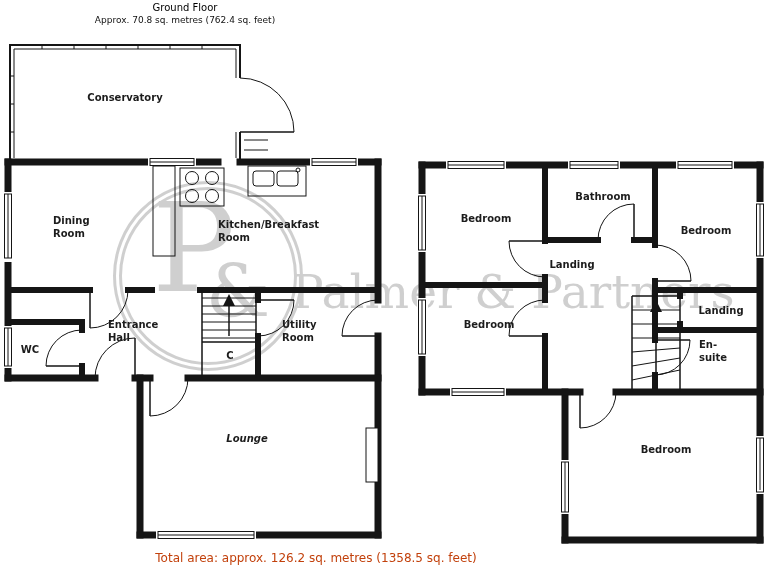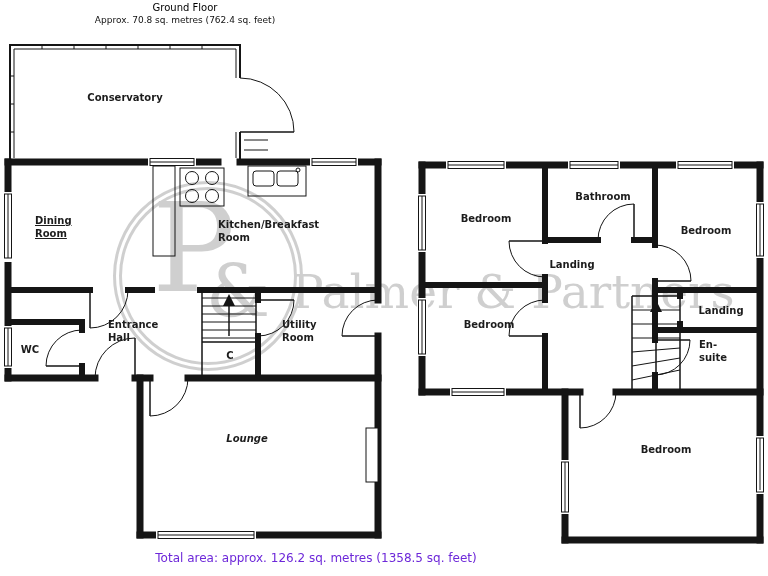--- a/index.html
+++ b/index.html
@@ -18,21 +18,21 @@
   
   #plan-svg{position:absolute;left:0;top:0;z-index:2;}
   
   .plan-title{position:absolute;text-align:center;color:#000;z-index:3;}
   .plan-title .t{font-weight:normal;font-size:10px;}
   .plan-title .s{font-size:9px;margin-top:2px;color:#111;}
   .room-label{position:absolute;transform:translate(-50%,-50%);z-index:3;
               font-weight:bold;font-size:10px;color:#1c1c1c;text-align:left;
               line-height:1.3;}
   .footer-text{position:absolute;left:0;top:551px;width:632px;text-align:center;
-               font-size:12px;color:#6d28d9;z-index:3;}
+               font-size:12px;color:#c2410c;z-index:3;}
 </style>
 </head>
 <body>
 
 <div id="stage">
 
   <div class="watermark">
     <div class="wm-circle">
       <span class="wm-p">P</span>
       <span class="wm-amp">&amp;</span>
@@ -201,21 +201,21 @@
       </g>
     </g>
   </svg>
 
   <div class="plan-title" style="left:45px;top:2px;width:280px;">
     <div class="t">Ground Floor</div>
     <div class="s">Approx. 70.8 sq. metres (762.4 sq. feet)</div>
   </div>
 
   <div class="room-label" style="left:125px;top:97px;">Conservatory</div>
-  <div class="room-label" style="left:61px;top:227px;width:52px;text-decoration:underline;">Dining Room</div>
+  <div class="room-label" style="left:79px;top:227px;width:52px;">Dining Room</div>
   <div class="room-label" style="left:249px;top:231px;width:130px;margin-left:34px;">Kitchen/Breakfast Room</div>
   <div class="room-label" style="left:143px;top:331px;width:70px;">Entrance Hall</div>
   <div class="room-label" style="left:30px;top:349px;">WC</div>
   <div class="room-label" style="left:230px;top:355px;">C</div>
   <div class="room-label" style="left:305px;top:331px;width:46px;">Utility Room</div>
   <div class="room-label" style="left:247px;top:438px;font-style:italic;">Lounge</div>
 
   <div class="room-label" style="left:486px;top:218px;">Bedroom</div>
   <div class="room-label" style="left:603px;top:196px;">Bathroom</div>
   <div class="room-label" style="left:706px;top:230px;">Bedroom</div>

